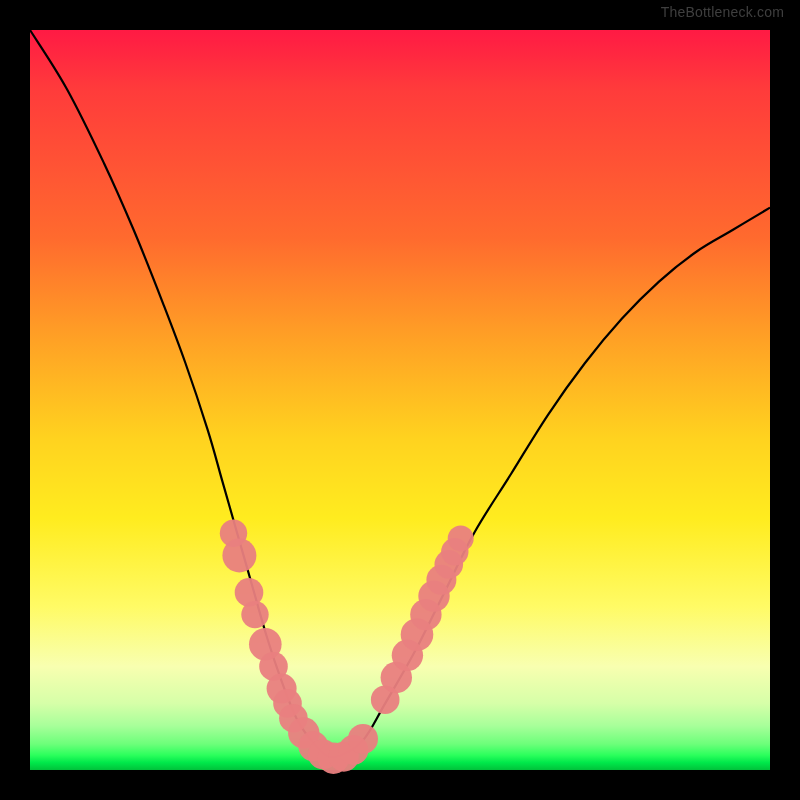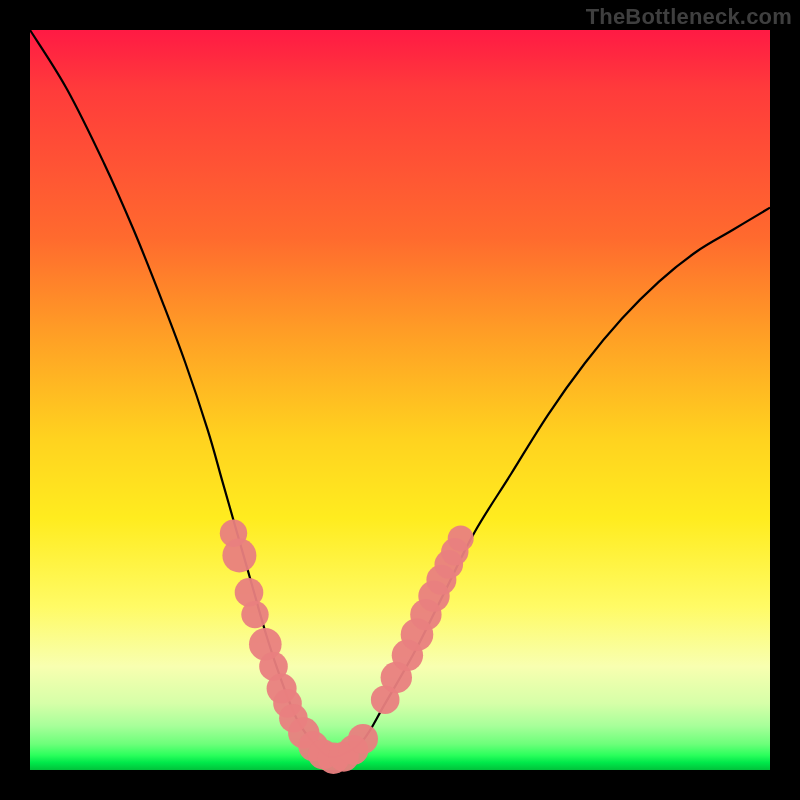--- a/index.html
+++ b/index.html
@@ -40,24 +40,24 @@
       #a8ff9a 94%,
       #6cff7a 96.5%,
       #2bff5c 98%,
       #00e84a 99%,
       #00c23a 100%
     );
   }
   .watermark {
     position: absolute;
     top: 4px;
-    right: 8px;
+    right: 16px;
     color: #3f3f3f;
-    font-size: 22px;
-    font-weight: 700;
+    font-size: 14px;
+    font-weight: 400;
     letter-spacing: 0.2px;
     user-select: none;
   }
   svg.curve {
     position: absolute;
     left: 0;
     top: 0;
     width: 740px;
     height: 740px;
     overflow: visible;

